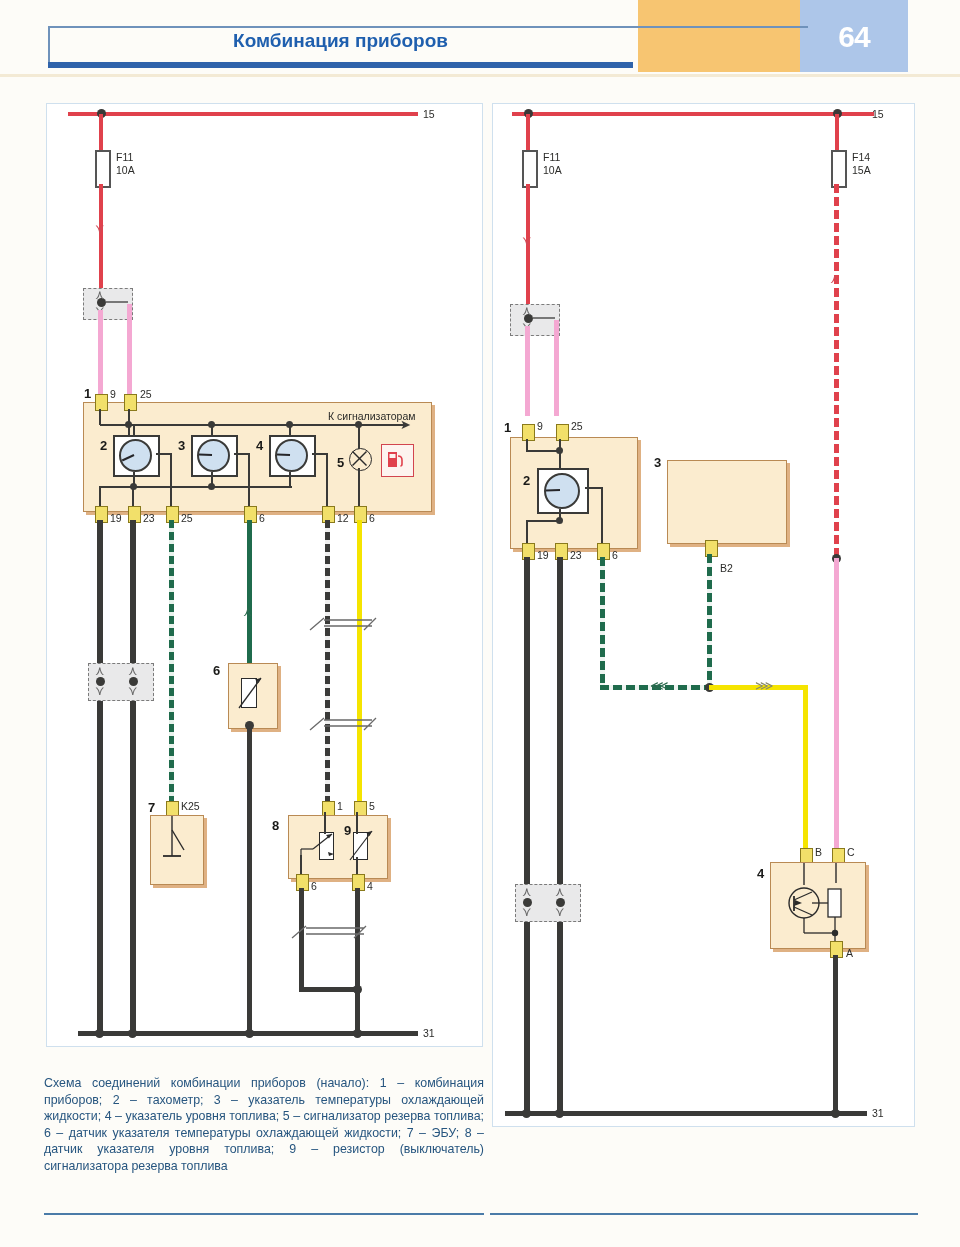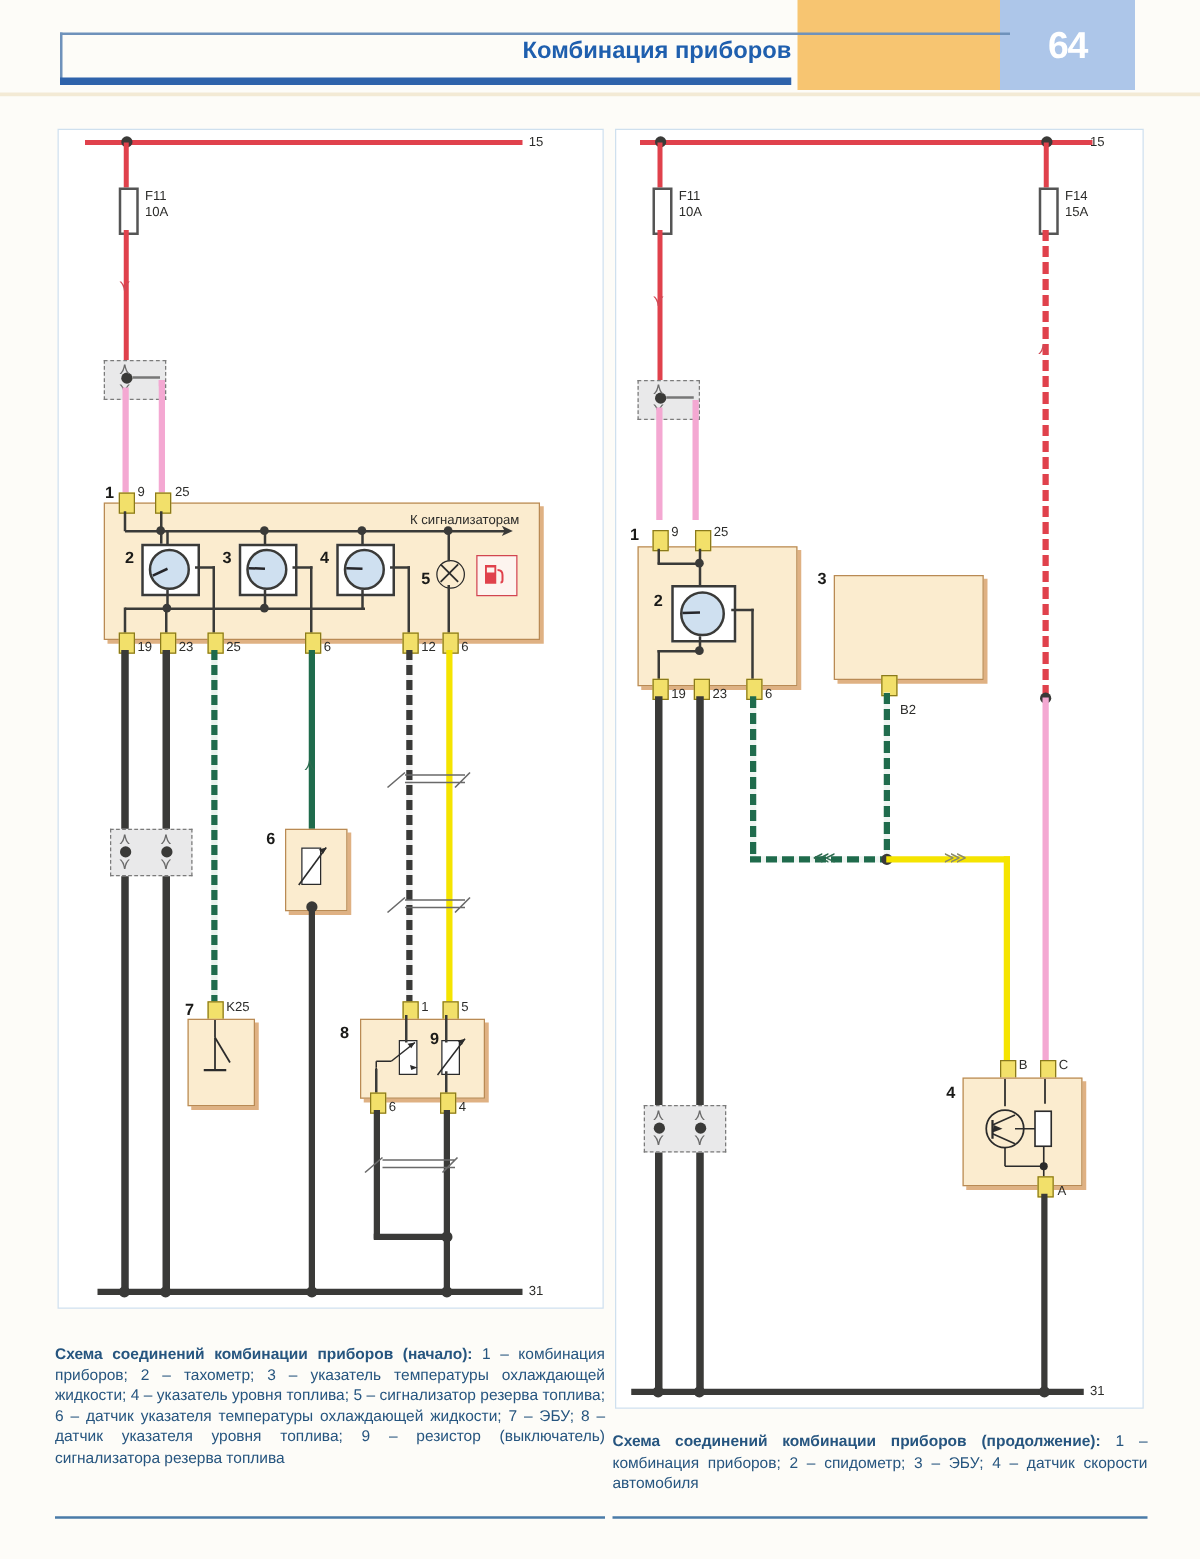--- a/index.html
+++ b/index.html
@@ -16,21 +16,21 @@
   .hdr-orange{position:absolute;left:638px;top:0;width:162px;height:72px;background:#f7c571;}
   .hdr-blue{position:absolute;left:800px;top:0;width:108px;height:72px;background:#adc6e9;}
   .hdr-pagenum{
     position:absolute;left:800px;top:20px;width:108px;
     text-align:center;color:#ffffff;font-size:30px;font-weight:bold;
     font-family:"Liberation Sans", sans-serif;letter-spacing:-1px;
   }
   .hdr-topline{position:absolute;left:48px;top:26px;width:760px;height:2px;background:#6f92bb;}
   .hdr-leftbar{position:absolute;left:48px;top:26px;width:2px;height:38px;background:#6f92bb;}
   .hdr-title{
-    position:absolute;left:48px;top:30px;width:585px;text-align:right;
+    position:absolute;left:48px;top:30px;width:585px;text-align:center;
     color:#1f5fae;font-size:19px;font-weight:bold;
   }
   .hdr-botline{position:absolute;left:48px;top:62px;width:585px;height:6px;background:#2f63ab;}
   .hdr-cream{position:absolute;left:0;top:74px;width:960px;height:3px;background:#f3ead5;}
 
   
   .frame{position:absolute;border:1px solid #cfe0ee;background:#ffffff;}
   #frame-left{left:46px;top:103px;width:435px;height:942px;}
   #frame-right{left:492px;top:103px;width:421px;height:1022px;}
 
@@ -49,21 +49,21 @@
   .lampcirc{position:absolute;border-radius:50%;border:1.5px solid #2b2b2b;background:transparent;}
   .resistor{position:absolute;background:#ffffff;border:1.5px solid #2b2b2b;}
   .arrowglyph{position:absolute;color:#6a6a6a;font-size:13px;line-height:1;}
   .arrowglyph.red{color:#d04a56;}
   .arrowglyph.green{color:#2d6b4f;}
   .arrowglyph.dark{color:#3a3a38;}
   .icon-fuel{position:absolute;border:1.5px solid #d2454f;background:#fdf4ef;}
 
   
   .cap{position:absolute;color:#26557f;font-size:12.4px;line-height:16.6px;text-align:justify;}
-  .cap b{font-weight:bold;}
+  .cap b{font-weight:normal;}
   .cap-rule{position:absolute;height:2px;background:#4a7ba8;}
 </style>
 </head>
 <body>
 
 <div class="page">
 
   <div class="hdr-orange"></div>
   <div class="hdr-blue"></div>
   <div class="hdr-pagenum">64</div>
@@ -391,18 +391,15 @@
   <div class="lbl" style="left:872px;top:1107px;">31</div>
   <div class="node" style="left:522px;top:1109px;"></div>
   <div class="node" style="left:555px;top:1109px;"></div>
   <div class="node" style="left:831px;top:1109px;"></div>
 
   <div class="cap" style="left:44px;top:1075px;width:440px;">
     <b>Схема соединений комбинации приборов (начало):</b><span> 1 – комбинация приборов; 2 – тахометр; 3 – указатель температуры охлаждающей жидкости; 4 – указатель уровня топлива; 5 – сигнализатор резерва топлива; 6 – датчик указателя температуры охлаждающей жидкости; 7 – ЭБУ; 8 – датчик указателя уровня топлива; 9 – резистор (выключатель) сигнализатора резерва топлива</span>
   </div>
   <div class="cap-rule" style="left:44px;top:1213px;width:440px;"></div>
 
-  <div class="cap" style="left:490px;top:1145px;width:428px;">
-    <b>Схема соединений комбинации приборов (продолжение):</b><span> 1 – комбинация приборов; 2 – спидометр; 3 – ЭБУ; 4 – датчик скорости автомобиля</span>
-  </div>
   <div class="cap-rule" style="left:490px;top:1213px;width:428px;"></div>
 
 </div>
 
 </body></html>

